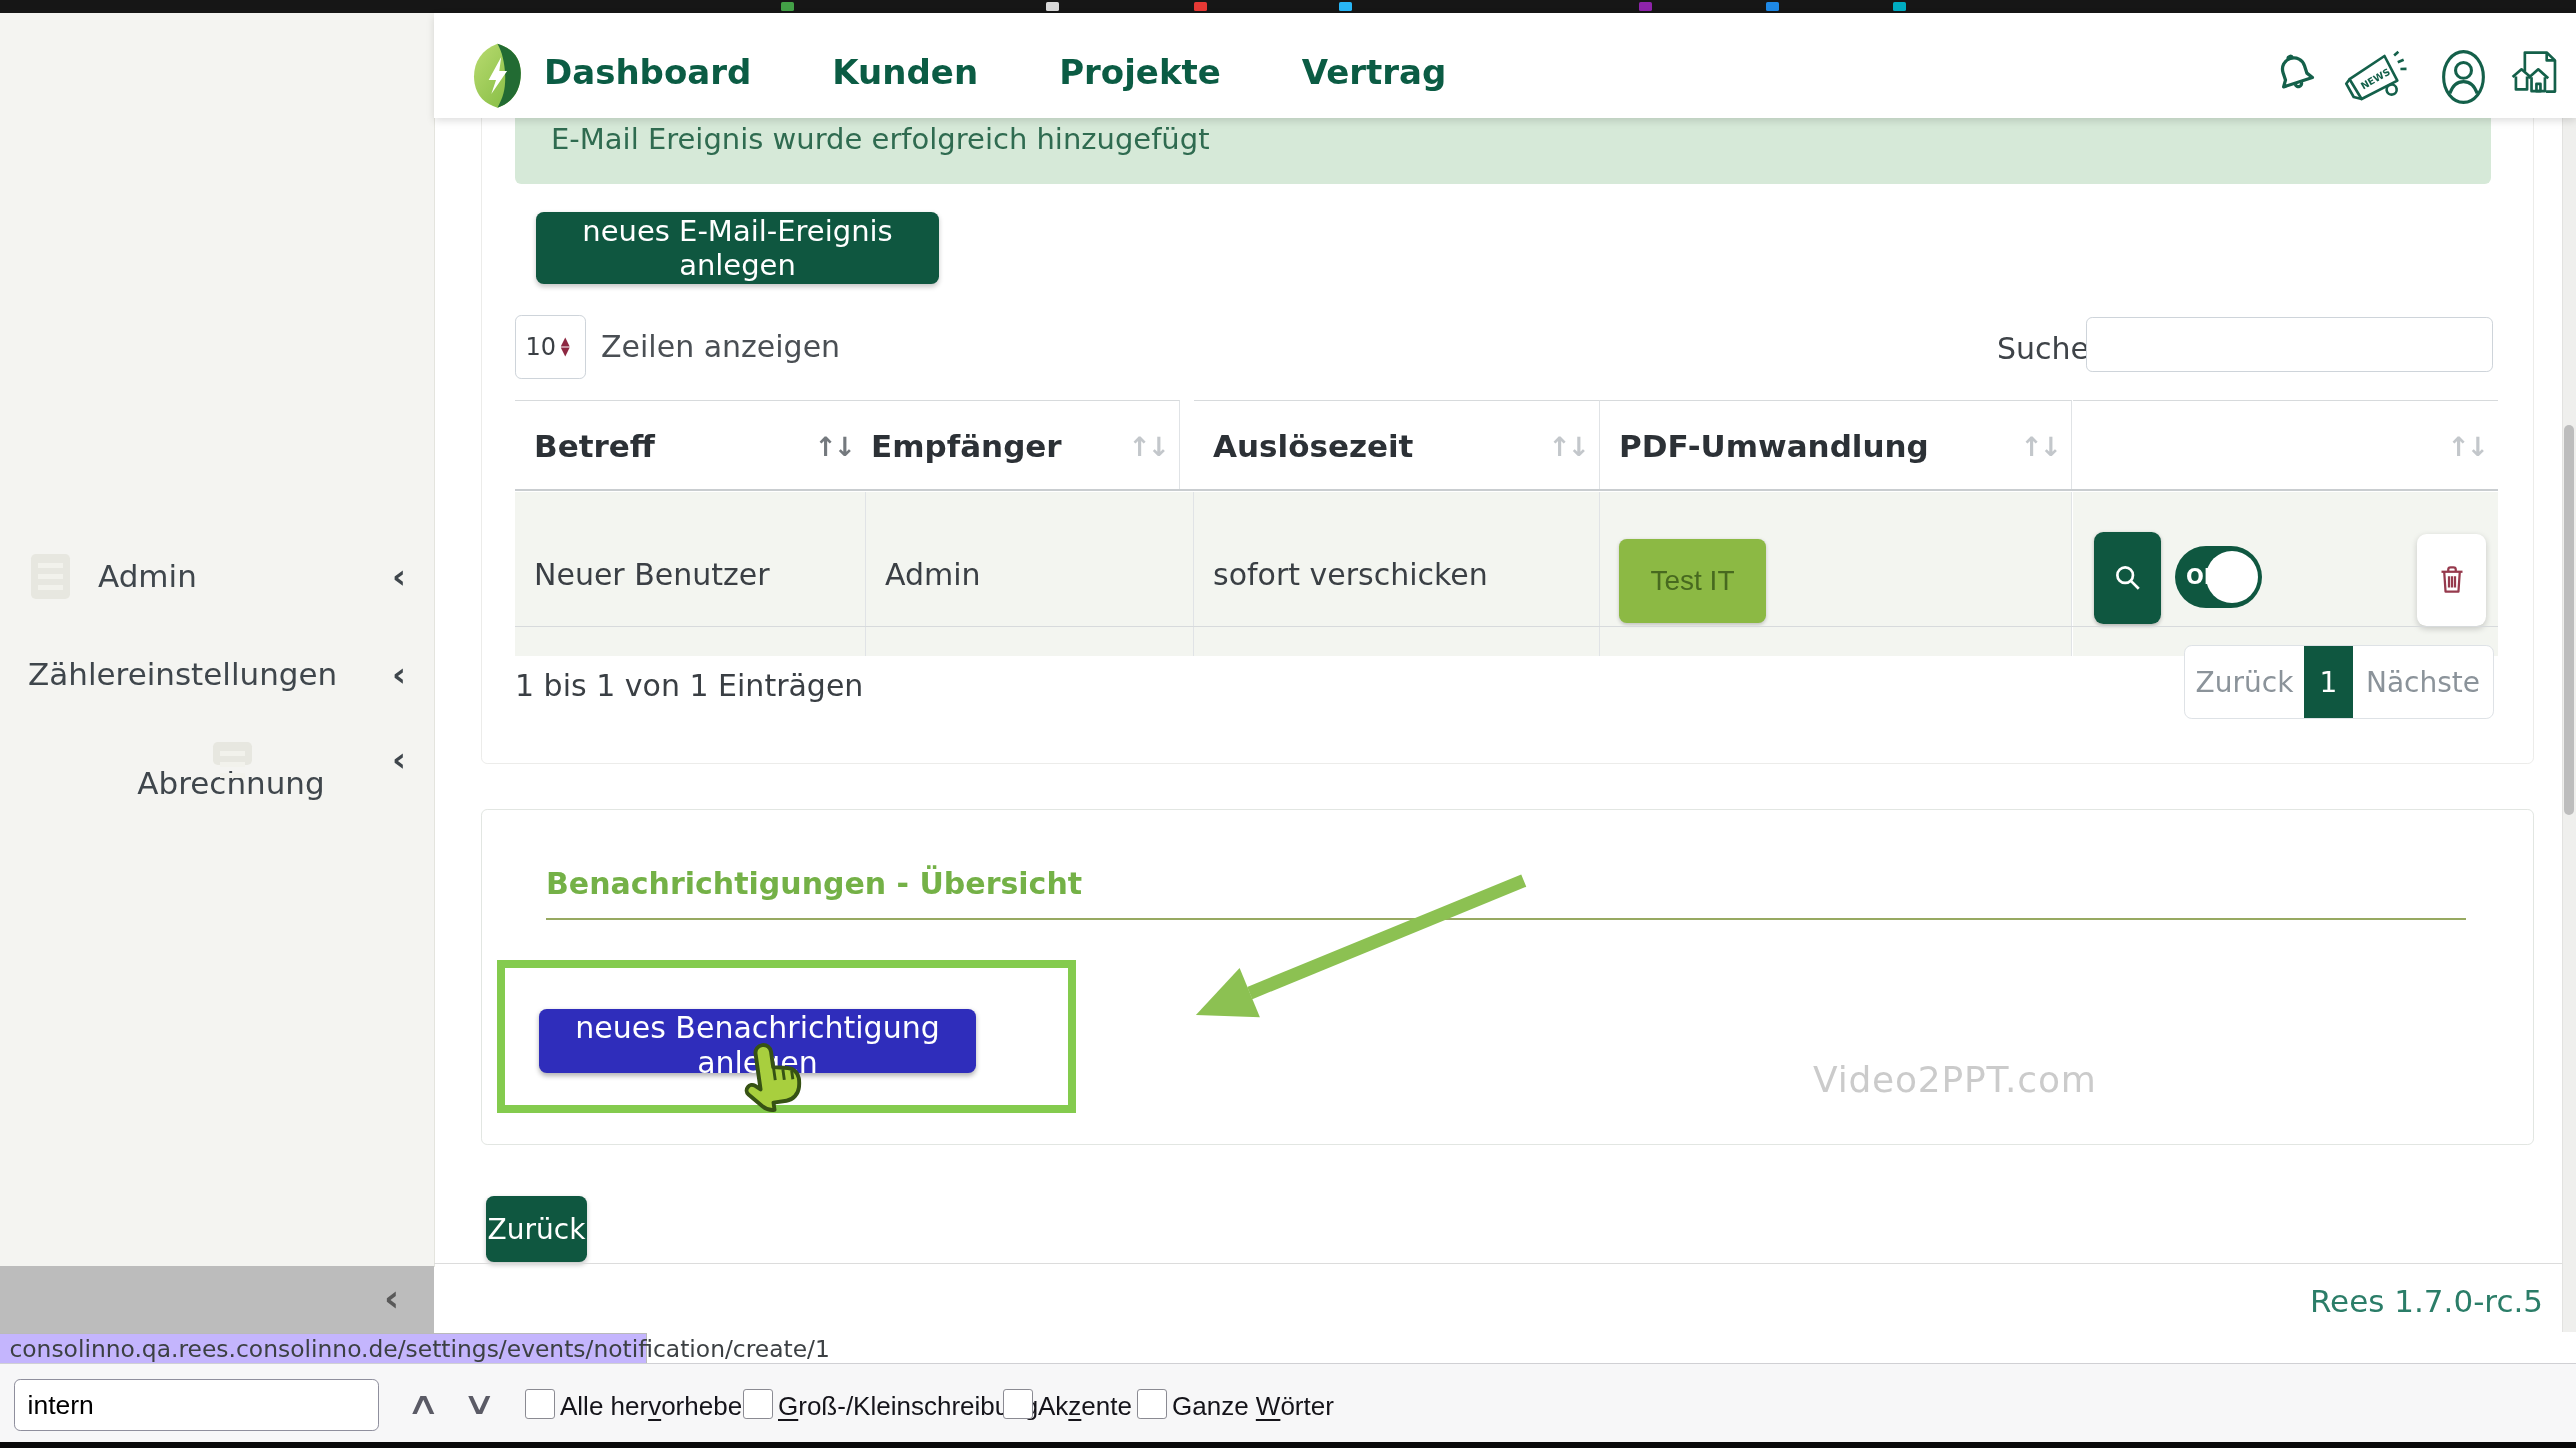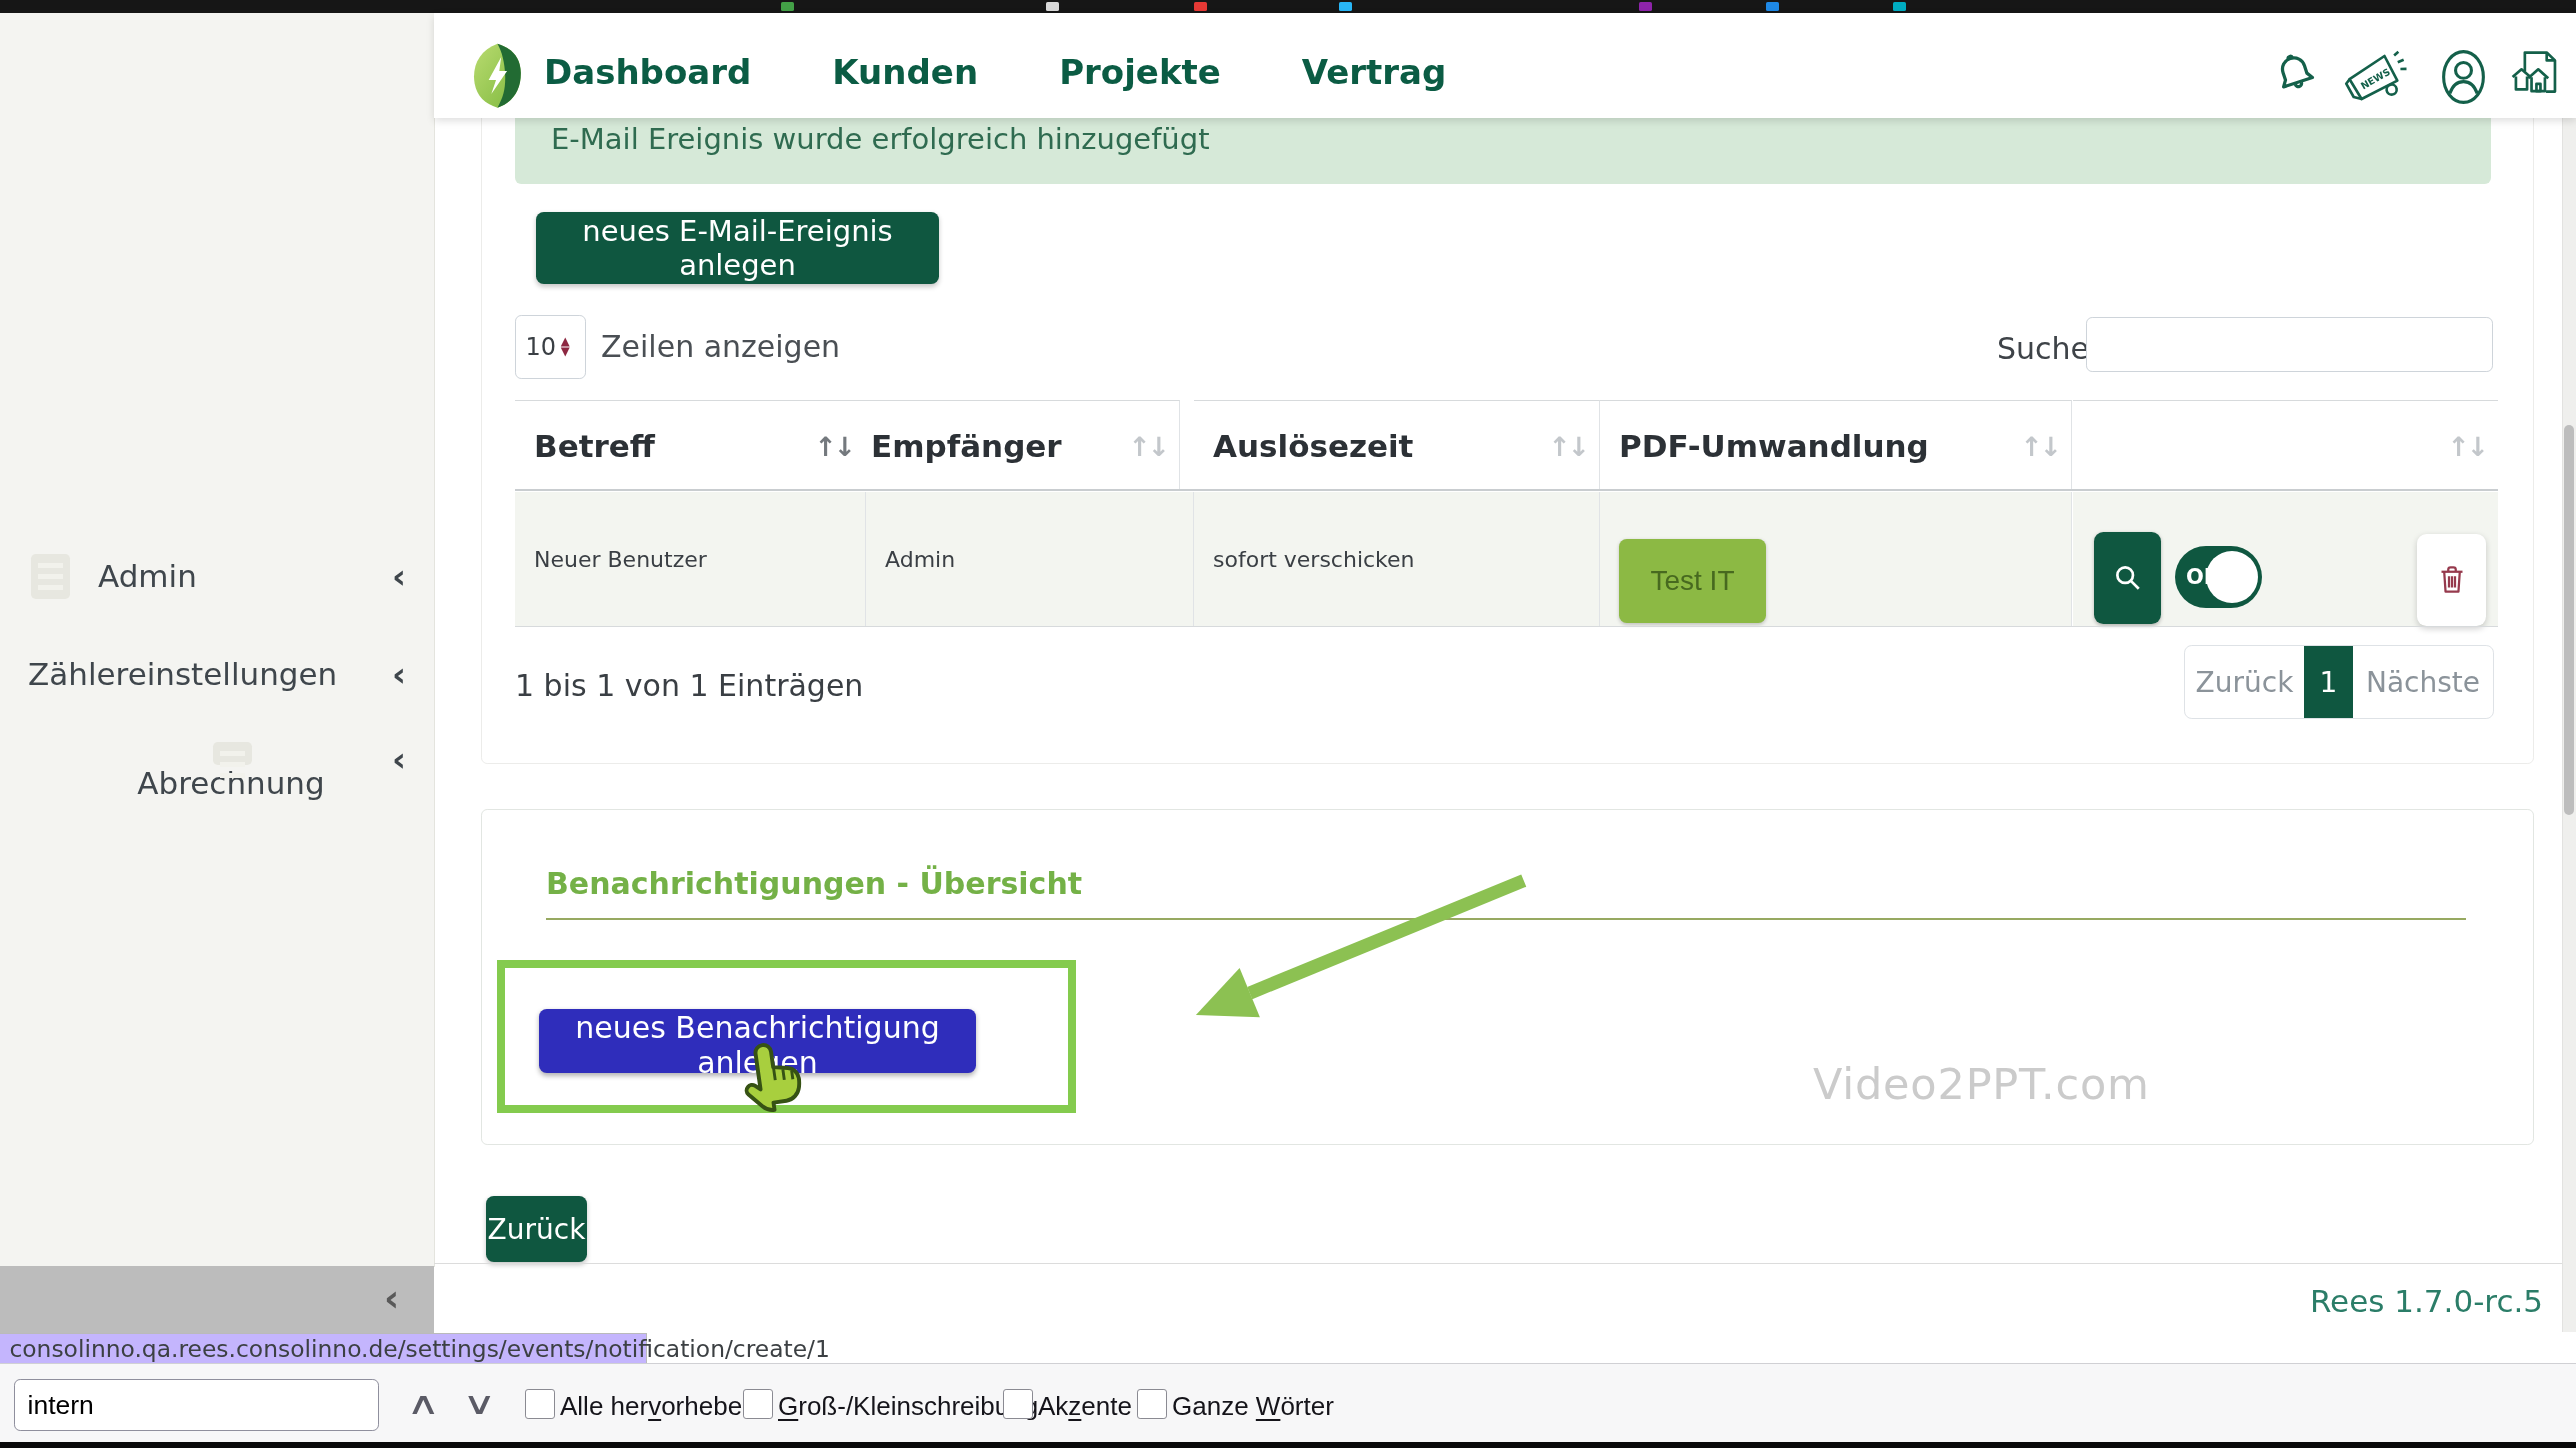--- a/index.html
+++ b/index.html
@@ -46,21 +46,21 @@
   #rows-select .val{font-size:24px;color:#3a3f44;margin-left:9.4px;}
   .step{display:flex;flex-direction:column;margin-left:4.7px;color:#8d2741;font-size:11.7px;line-height:.85;}
   .step::before{content:"▲";}
   .step::after{content:"▼";}
   #rows-label{left:601px;top:329px;font-size:30px;color:#4a4f54;}
   #search-label{left:1997px;top:331px;font-size:30px;color:#3e4348;}
   #search-input{left:2086px;top:317px;width:407px;height:55px;border:0.8px solid #ced4da;border-radius:6.2px;background:#fff;font-size:26.5px;padding:0 12.5px;box-sizing:border-box;font-family:"DejaVu Sans",sans-serif;}
 
   
   .th{top:400px;height:91px;border-top:0.8px solid #d7dadc;background:#fff;display:flex;align-items:center;box-sizing:border-box;font-size:31px;font-weight:bold;color:#2c3136;padding-left:19px;position:absolute;cursor:pointer;}
-  .td{top:492px;height:134px;background:#f3f5f0;display:flex;align-items:center;box-sizing:border-box;font-size:22px;color:#3a3f44;padding-left:19px;position:absolute;}
+  .td{top:492px;height:164px;background:#f3f5f0;display:flex;align-items:center;box-sizing:border-box;font-size:30px;color:#3a3f44;padding-left:19px;position:absolute;}
   .colsep{border-right:0.8px solid #e0e3e6;}
   .sort{position:absolute;right:12.5px;font-size:26.5px;color:#c3c7cb;letter-spacing:-3.1px;}
   .sort::before{content:"↑↓";}
   .sort.dark{color:#74797e;}
   #thead-line{left:515px;top:489px;width:1983px;height:2.3px;background:#c9cdd0;}
   #row-line{left:515px;top:626px;width:1983px;height:0.8px;background:#d7dadc;}
 
   #btn-testit{left:1619px;top:539px;width:147px;height:84px;background:#8cb944;color:#47691f;font-size:28px;border:none;border-radius:7.8px;cursor:pointer;display:flex;align-items:center;justify-content:center;box-shadow:0 1.6px 3.9px rgba(0,0,0,.2);}
   #btn-view{left:2094px;top:532px;width:67px;height:92px;background:#0f5740;border:none;border-radius:9.4px;cursor:pointer;display:flex;align-items:center;justify-content:center;box-shadow:0 1.6px 3.9px rgba(0,0,0,.25);}
   #toggle{left:2175px;top:546px;width:87px;height:62px;background:#0f5740;border-radius:31px;cursor:pointer;display:flex;align-items:center;}
@@ -73,21 +73,21 @@
   .page-item{display:flex;align-items:center;justify-content:center;font-size:28px;color:#8b939a;cursor:pointer;}
   #page-prev{width:119px;}
   #page-cur{width:49px;background:#0f5740;color:#fff;}
   #page-next{flex:1;}
 
   
   #notif-title{left:546px;top:866px;font-size:30px;font-weight:bold;color:#74b147;}
   #notif-divider{left:546px;top:918px;width:1920px;height:2.3px;background:#97a961;}
   #highlight-box{left:497px;top:960px;width:579px;height:153px;border:8.6px solid #84cb4e;box-sizing:border-box;background:transparent;z-index:4;}
   #btn-create-notif{left:539px;top:1009px;width:437px;height:64px;background:#2f2dbb;color:#fff;border:none;border-radius:7.8px;font-size:30px;font-family:"DejaVu Sans",sans-serif;cursor:pointer;box-shadow:0 2.3px 5.5px rgba(0,0,0,.3);}
-  #watermark{left:1813px;top:1059px;font-size:43px;color:#cbcbcb;letter-spacing:0.8px;}
+  #watermark{left:1813px;top:1059px;font-size:36px;color:#cbcbcb;letter-spacing:0.8px;}
 
   
   #footer-divider{left:434px;top:1263px;width:2142px;height:0.8px;background:#dcdcdc;}
   #footer-copy{left:451px;top:1296px;font-size:31px;color:#17604a;}
   #footer-ver{left:2303px;top:1283px;width:240px;text-align:right;font-size:31px;color:#2b7d68;}
 
   
   #urlbar{left:0;top:1333px;width:646px;height:30px;background:#c4b5fd;border-top:0.8px solid #bababa;border-right:0.8px solid #bababa;display:flex;align-items:center;z-index:7;}
   #urlbar span{font-size:23.4px;color:#3c4043;margin-left:9.4px;white-space:nowrap;}
 

